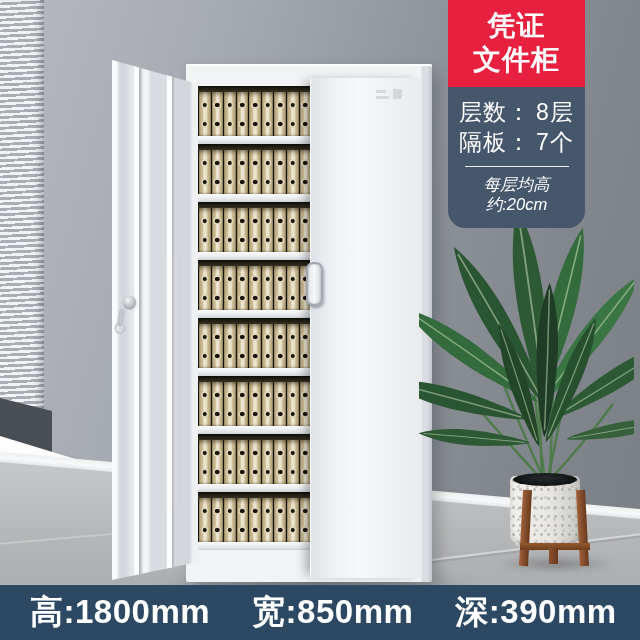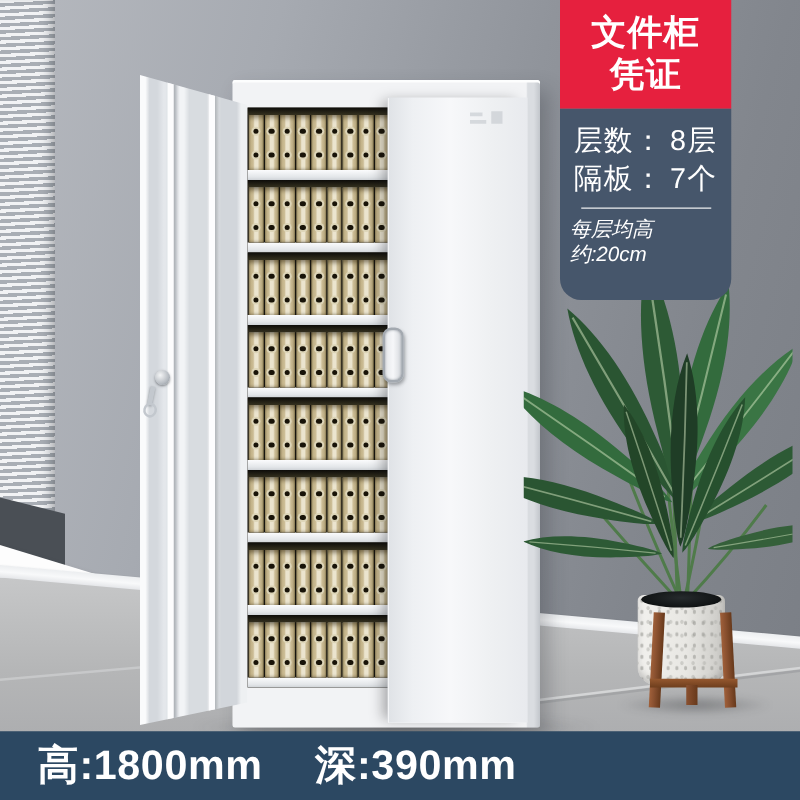--- a/index.html
+++ b/index.html
@@ -139,21 +139,21 @@
   .leg-front-right{left:578px;top:490px;height:76px;transform:rotate(-3deg);background:linear-gradient(90deg,#a0603a,#8a5130 40%,#67391b);}
   .stand-brace{position:absolute;left:520px;top:543px;width:70px;height:7px;background:linear-gradient(180deg,#95582f,#6e3e1d);}
   .stand-stub{position:absolute;left:549px;top:548px;width:9px;height:16px;background:linear-gradient(90deg,#8a5130,#67391b);}
   
   .badge{position:absolute;left:448px;top:0;width:137px;}
   .badge-red{
     padding:9px 4px 10px;text-align:center;color:#fff;font-weight:bold;
     font-size:28px;line-height:34px;letter-spacing:1px;
   }
   .badge-panel{
-    border-radius:0 0 17px 17px;color:#fff;padding:10px 8px 26px;
+    border-radius:0 0 17px 17px;color:#fff;text-align:center;padding:10px 8px 14px;
   }
   .spec-row{font-size:23px;line-height:30px;letter-spacing:1px;display:flex;justify-content:center;gap:5px;}
   .spec-divider{width:104px;height:1px;background:rgba(255,255,255,.9);margin:9px auto 7px;}
   .badge-note{font-size:16.5px;line-height:20px;letter-spacing:0;font-style:italic;}
   
   .dim-bar{
     position:absolute;left:0;top:585px;width:640px;height:55px;
     display:flex;align-items:center;gap:27px;padding-left:30px;box-sizing:border-box;
     color:#fff;font-size:33px;font-weight:600;letter-spacing:.5px;
   }
@@ -343,35 +343,36 @@
 
   <div class="pot-shadow"></div>
   <div class="pot"></div>
   <div class="leg leg-front-left"></div>
   <div class="leg leg-front-right"></div>
   <div class="stand-brace"></div>
   <div class="stand-stub"></div>
 
   <div class="badge">
     <div class="badge-red" style="background: rgb(230, 32, 62);">
+      <div>凭证</div>
       <div>文件柜</div>
-      <div>凭证</div>
     </div>
     <div class="badge-panel" style="background: rgb(70, 86, 107);">
       <div class="spec-row">
         <span>层数：</span>
           <span>8层</span>
       </div>
       <div class="spec-row">
         <span>隔板：</span>
           <span>7个</span>
       </div>
       <div class="spec-divider"></div>
       <div class="badge-note">每层均高约:20cm</div>
     </div>
   </div>
 
   <div class="dim-bar" style="background: rgb(44, 72, 98); gap: 42px;">
     <span>高:1800mm</span>
+    <span>宽:850mm</span>
     <span>深:390mm</span>
   </div>
 
 </div>
 
 </body></html>

